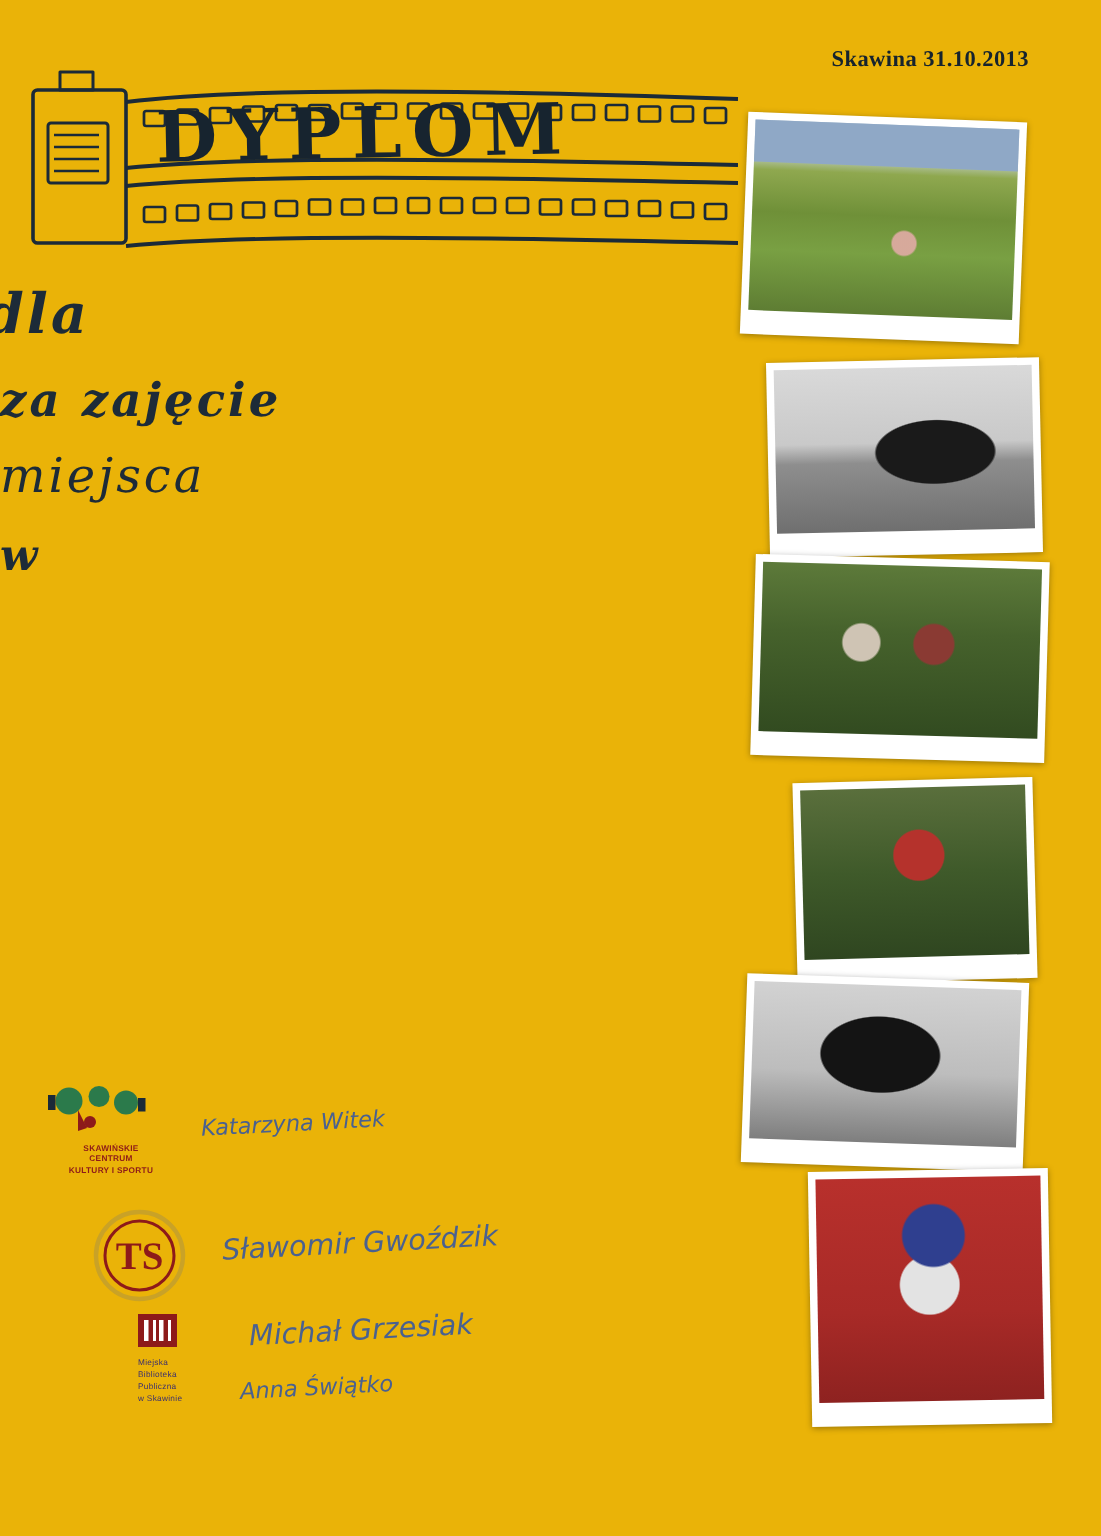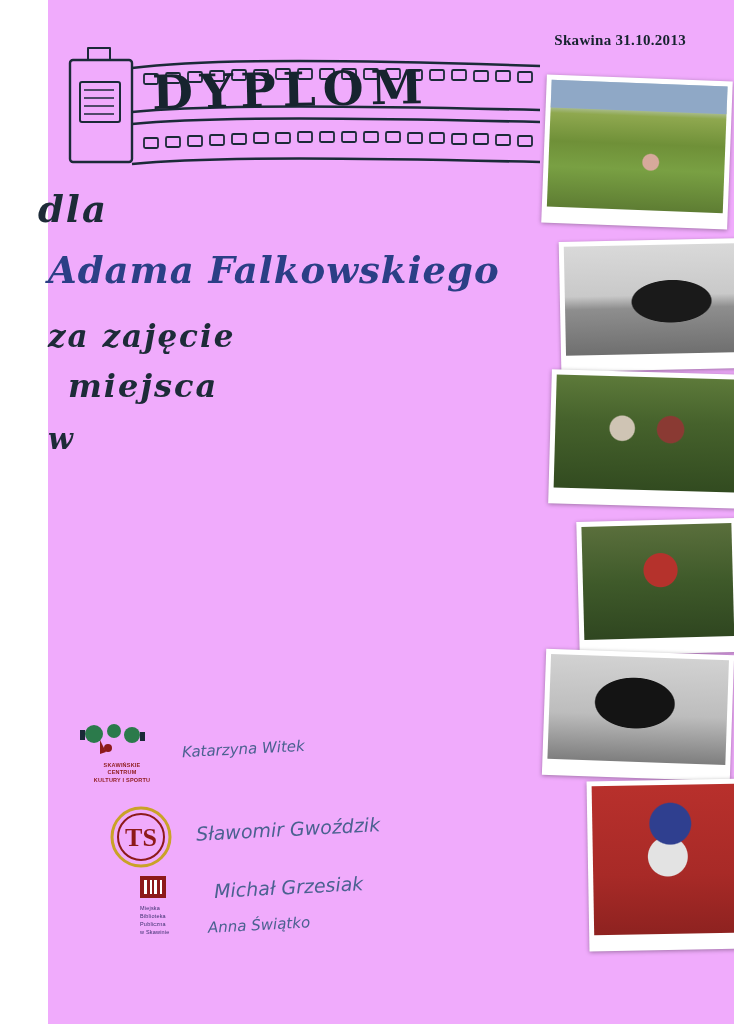--- a/index.html
+++ b/index.html
@@ -12,22 +12,21 @@
     height: 1024px;
     position: relative;
     overflow: hidden;
     font-family: "Liberation Serif", serif;
     color: #1b2a38;
   }
 
   .page {
     position: absolute;
     inset: 0;
-    background: #f0abfc;
-    margin-left: 48px;
+    background: #eab308;
   }
 
   
   .date {
     position: absolute;
     top: 32px;
     right: 48px;
     font-family: "Liberation Serif", serif;
     font-size: 15px;
     font-weight: 700;
@@ -95,24 +94,23 @@
   .l-place {
     font-size: 33px;
     font-style: italic;
     font-weight: 700;
     letter-spacing: 2px;
     margin-bottom: 18px;
   }
   .l-miejsca {
     font-size: 32px;
     font-style: italic;
-    font-weight: 700;
+    font-weight: 400;
     letter-spacing: 2px;
     margin-bottom: 20px;
-    padding-left: 20px;
   }
   .l-w {
     font-size: 29px;
     font-style: italic;
     font-weight: 600;
     margin-bottom: 22px;
   }
   .l-contest {
     font-size: 34px;
     font-style: italic;
@@ -300,21 +298,20 @@
         <rect x="434" y="97" width="14" height="10" rx="1.5"></rect>
         <rect x="456" y="98" width="14" height="10" rx="1.5"></rect>
       </g>
     </svg>
   </div>
 
   <div class="dyplom-word">DYPLOM</div>
 
   <div class="maintext">
     <div class="line l-dla">dla</div>
-    <div class="line l-name">Adama Falkowskiego</div>
     <div class="line l-za">za zajęcie</div>
     <div class="line l-miejsca">miejsca</div>
     <div class="line l-w">w</div>
   </div>
 
   <div class="photo" id="photo-1">
       <div class="inner"></div>
     </div>
   <div class="photo" id="photo-2">
       <div class="inner"></div>

